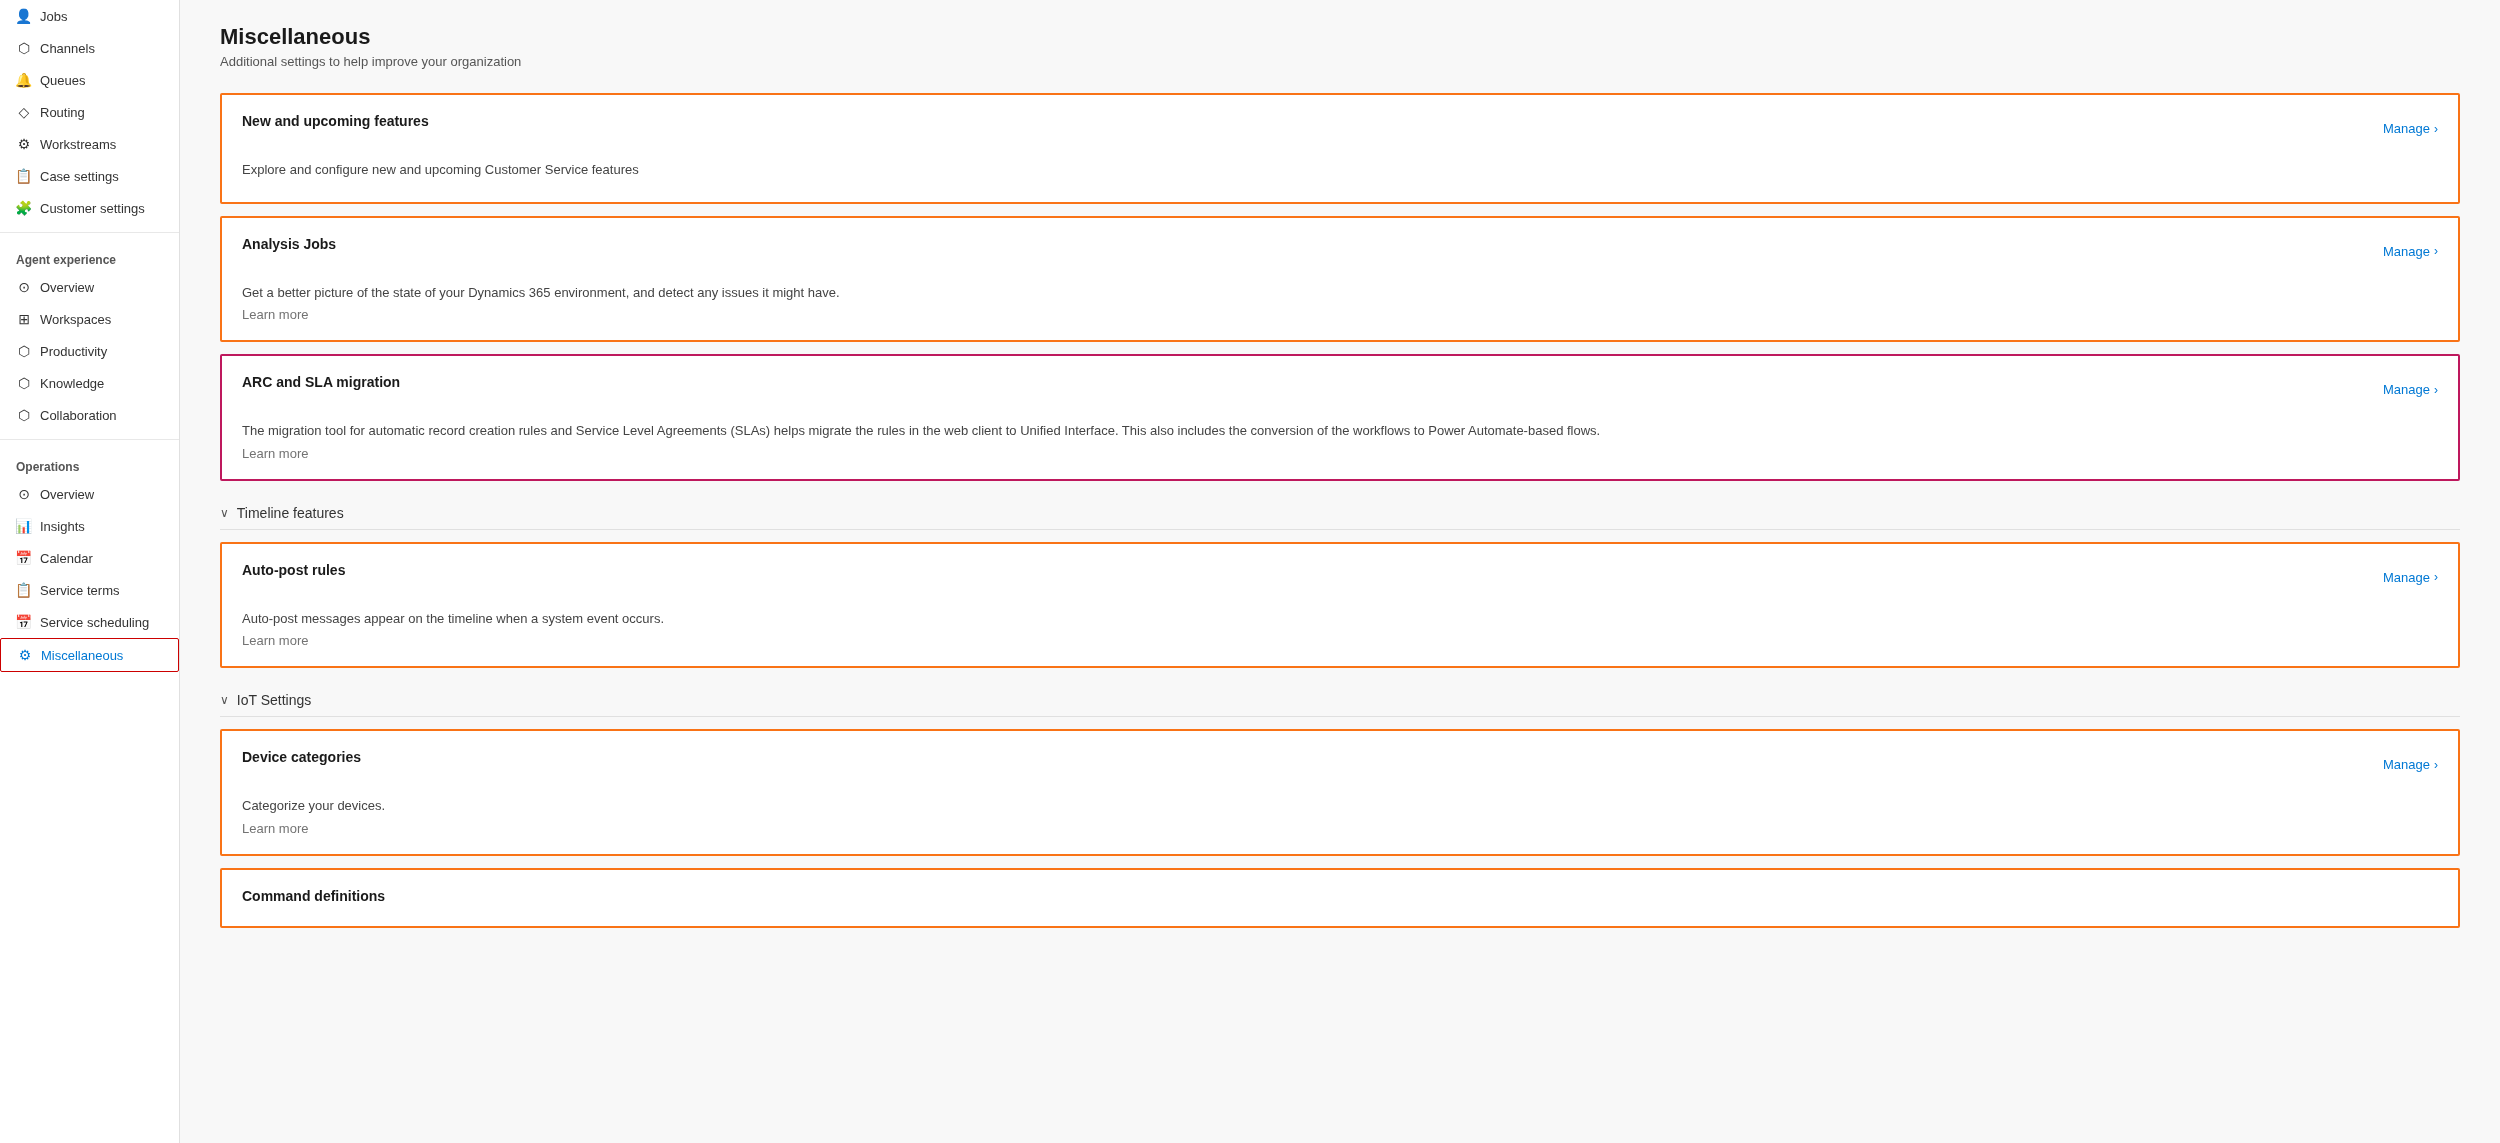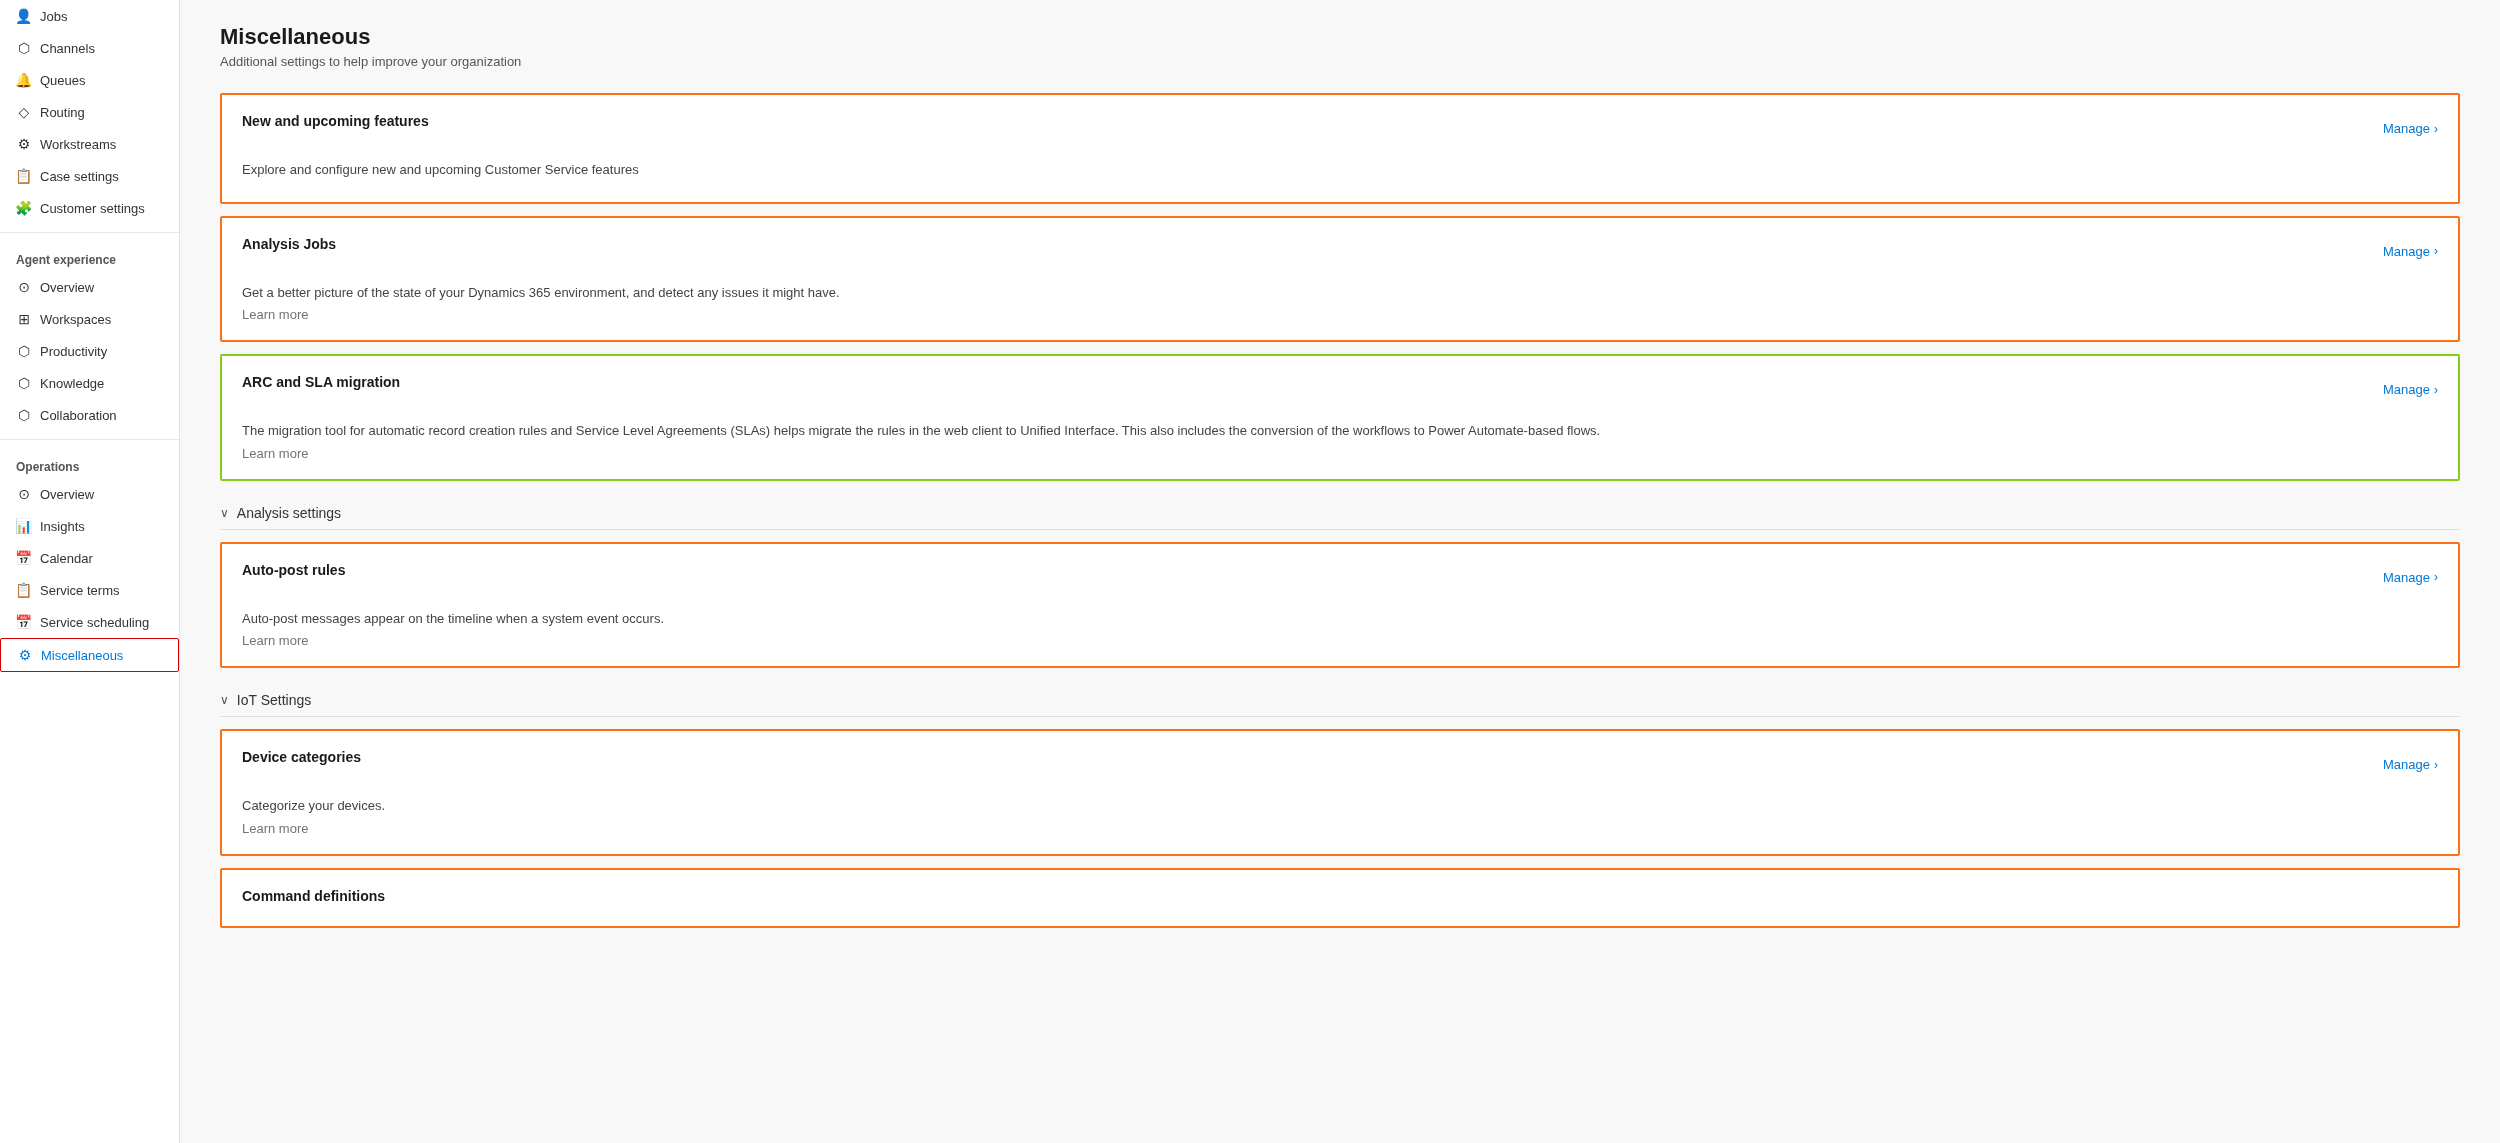--- a/index.html
+++ b/index.html
@@ -76,21 +76,21 @@
       background: #fff;
       border: 2px solid #f97316;
       border-radius: 2px;
       padding: 18px 20px;
       margin-bottom: 12px;
       display: flex;
       align-items: flex-start;
       justify-content: space-between;
     }
     .card.highlighted {
-      border: 2px solid #84cc16;
+      border: 2px solid #be185d;
     }
     .card-content { flex: 1; }
     .card-title {
       font-size: 14px;
       font-weight: 600;
       color: #1a1a1a;
       margin-bottom: 4px;
     }
     .card-desc {
       font-size: 13px;
@@ -276,21 +276,21 @@
 
     <button class="manage-btn">
       <span>Manage</span>
       <span class="chevron-right">›</span>
     </button>
   </div>
     </div>
   <div id="main-sections">
       <div class="section-header">
     <span class="section-header-chevron">∨</span>
-    <span>Analysis settings</span>
+    <span>Timeline features</span>
   </div>
       <div class="section-divider"></div>
       <div class="card">
     <div class="card-content">
       <div class="card-title">Auto-post rules</div>
       <div class="card-desc">Auto-post messages appear on the timeline when a system event occurs.</div>
       <a class="card-link" href="#">Learn more</a>
     </div>
 
     <button class="manage-btn">

